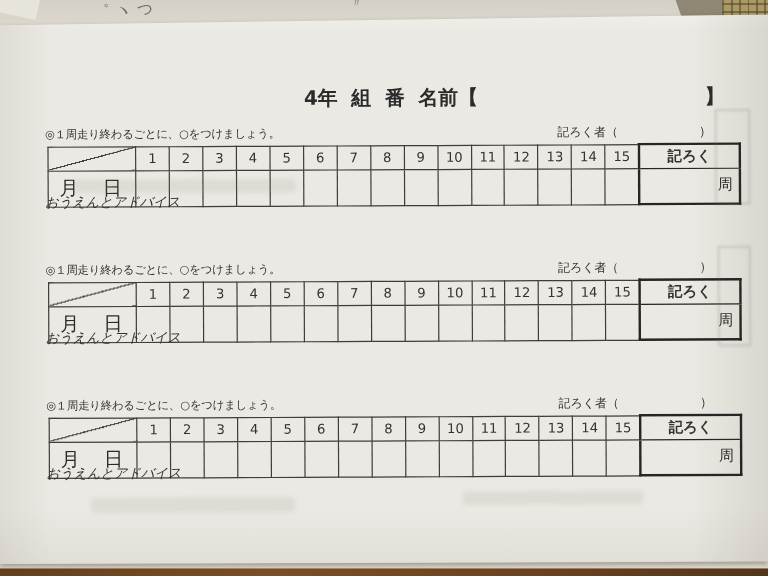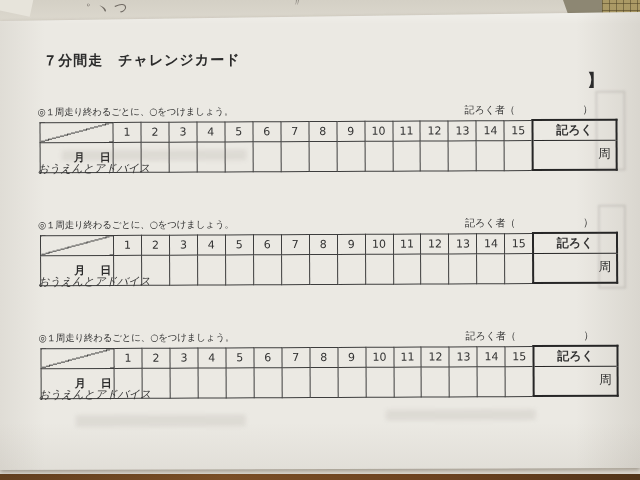--- a/index.html
+++ b/index.html
@@ -53,21 +53,21 @@
   }
   .lap-table th,.lap-table td{border:1.3px solid #3d3d3d;padding:0;box-sizing:border-box;}
   .lap-table th{height:20px;font-size:11px;font-weight:500;text-align:center;color:#333;}
   .lap-table td{height:30px;}
   th.diag{
     width:73px;
     background-image:linear-gradient(to bottom right,transparent 48.6%,#3d3d3d 48.6%,#3d3d3d 51.4%,transparent 51.4%);
   }
   th.record-header{width:84px;font-size:12px;font-weight:600;border:2.6px solid #262626;border-bottom-width:1.3px;}
   td.record-cell{border:2.6px solid #262626;border-top-width:1.3px;text-align:right;font-size:12.5px;padding-right:5px;color:#2b2b2b;}
-  td.date-cell{text-align:right;font-size:11px;letter-spacing:2px;color:#2b2b2b;font-weight:bold;}
+  td.date-cell{text-align:center;font-size:16px;letter-spacing:2px;color:#2b2b2b;}
   
   .ghost{position:absolute;pointer-events:none;}
   .ghost-box{border:2px solid rgba(105,100,92,.18);filter:blur(1px);}
   .smudge{background:rgba(120,114,104,.12);filter:blur(2px);border-radius:2px;}
 </style>
 </head>
 <body>
 
 <div class="fabric">
   <div class="plain"></div>
@@ -77,21 +77,21 @@
 <div class="under-paper">
   <div class="corner-sheet"></div>
   <span class="pencil-marks">゜ヽつ</span>
   <span class="small-mark">〃</span>
 </div>
 
 <div class="paper-wrap">
   <div class="main-paper">
     <div class="content">
 
-      <div class="page-title">７分間走　チャレンジカード</div>
+      <div class="grade-line">4年  組  番  名前【</div>
       <div class="grade-close">】</div>
 
       <div class="section s1">
         <div class="instruction">◎１周走り終わるごとに、○をつけましょう。</div>
         <div class="recorder">記ろく者（</div>
         <div class="recorder-close">）</div>
         <table class="lap-table">
           <tbody>
               <tr class="header-row">
             <th class="diag"></th>

